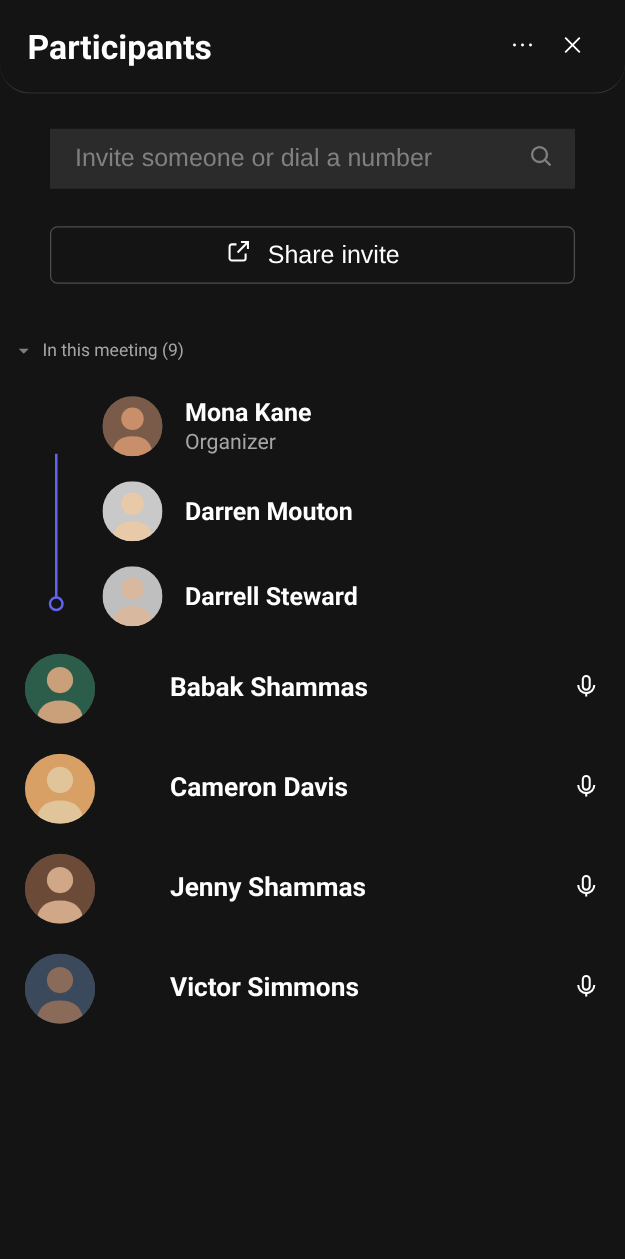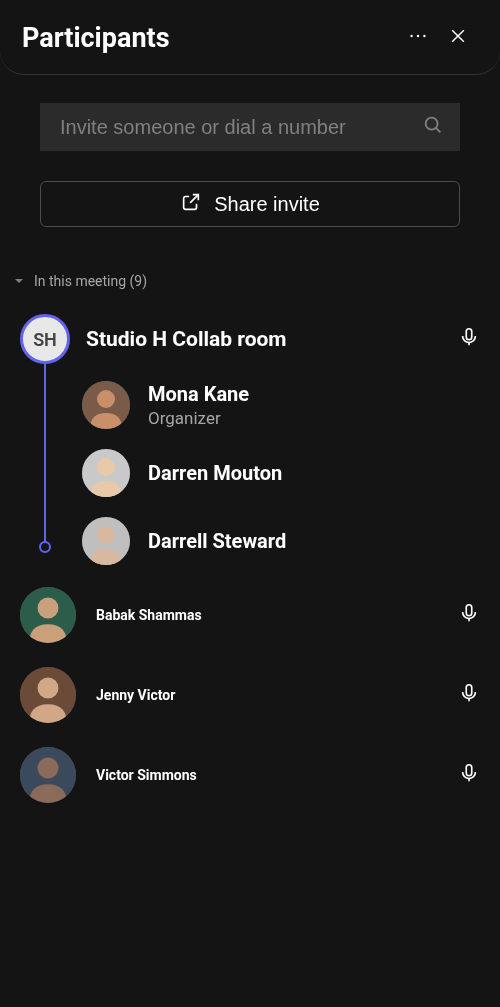--- a/index.html
+++ b/index.html
@@ -204,21 +204,21 @@
     display: flex;
     align-items: center;
     gap: 20px;
     height: 80px;
   }
   .main-row .avatar {
     width: 56px;
     height: 56px;
     flex-shrink: 0;
   }
-  .main-row .p-name { flex: 1; font-size: 14px; }
+  .main-row .p-name { flex: 1; font-size: 21px; margin-left: 40px; }
 
   
   .avatar {
     border-radius: 50%;
     overflow: hidden;
     display: block;
     position: relative;
     background: #555;
   }
   .avatar svg { width: 100%; height: 100%; display:block; }
@@ -281,33 +281,20 @@
         </svg>
     </span>
     <span>In this meeting (9)</span>
   </div>
 
   <div class="list">
 
     <div class="room-block">
       <div class="connector"></div>
 
-      <div class="room-row">
-        <div class="room-avatar">
-          <span>SH</span>
-        </div>
-        <div class="room-name">Studio H Collab room</div>
-        <span class="mic-icon">
-          <svg width="22" height="22" viewBox="0 0 24 24" stroke-width="1.8">
-            <rect x="9" y="3" width="6" height="12" rx="3"></rect>
-            <path d="M5 11 A7 7 0 0 0 19 11"></path>
-            <path d="M12 18 V21"></path>
-          </svg>
-        </span>
-      </div>
 
       <div class="nested" id="nested-members">
           <div class="nested-row">
     <span class="avatar">
               <svg viewBox="0 0 48 48">
     <rect width="48" height="48" fill="#7a5a48"></rect>
     <circle cx="24" cy="18" r="9" fill="#c98f6b"></circle>
     <path d="M8 48 Q8 32 24 32 Q40 32 40 48 Z" fill="#c98f6b"></path>
   </svg>
             </span>
@@ -359,26 +346,41 @@
     <div class="p-name">Babak Shammas</div>
     <span class="mic-icon"><svg width="22" height="22" viewBox="0 0 24 24" stroke-width="1.8" fill="none" stroke="#fff">
     <rect x="9" y="3" width="6" height="12" rx="3"></rect>
     <path d="M5 11 A7 7 0 0 0 19 11"></path>
     <path d="M12 18 V21"></path>
   </svg></span>
         </div>
         <div class="main-row">
     <span class="avatar">
             <svg viewBox="0 0 48 48">
+    <rect width="48" height="48" fill="#d9a066"></rect>
+    <circle cx="24" cy="18" r="9" fill="#e0c59a"></circle>
+    <path d="M8 48 Q8 32 24 32 Q40 32 40 48 Z" fill="#e0c59a"></path>
+  </svg>
+          </span>
+    <div class="p-name">Cameron Davis</div>
+    <span class="mic-icon"><svg width="22" height="22" viewBox="0 0 24 24" stroke-width="1.8" fill="none" stroke="#fff">
+    <rect x="9" y="3" width="6" height="12" rx="3"></rect>
+    <path d="M5 11 A7 7 0 0 0 19 11"></path>
+    <path d="M12 18 V21"></path>
+  </svg></span>
+        </div>
+        <div class="main-row">
+    <span class="avatar">
+            <svg viewBox="0 0 48 48">
     <rect width="48" height="48" fill="#6b4a38"></rect>
     <circle cx="24" cy="18" r="9" fill="#d0a888"></circle>
     <path d="M8 48 Q8 32 24 32 Q40 32 40 48 Z" fill="#d0a888"></path>
   </svg>
           </span>
-    <div class="p-name">Jenny Victor</div>
+    <div class="p-name">Jenny Shammas</div>
     <span class="mic-icon"><svg width="22" height="22" viewBox="0 0 24 24" stroke-width="1.8" fill="none" stroke="#fff">
     <rect x="9" y="3" width="6" height="12" rx="3"></rect>
     <path d="M5 11 A7 7 0 0 0 19 11"></path>
     <path d="M12 18 V21"></path>
   </svg></span>
         </div>
         <div class="main-row">
     <span class="avatar">
             <svg viewBox="0 0 48 48">
     <rect width="48" height="48" fill="#3a4a5c"></rect>

